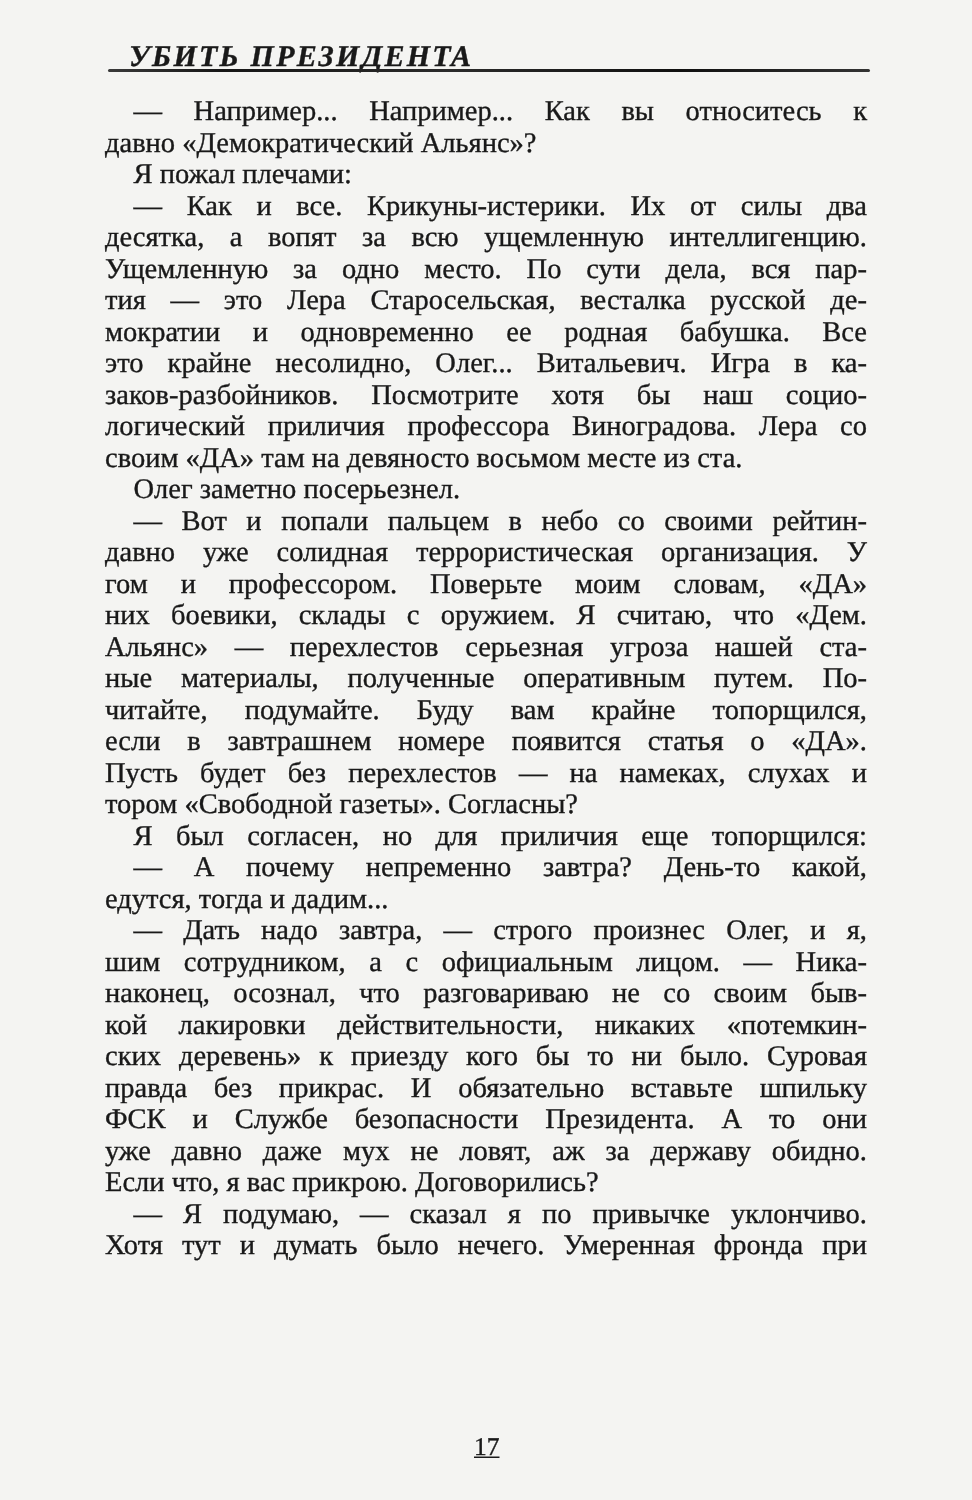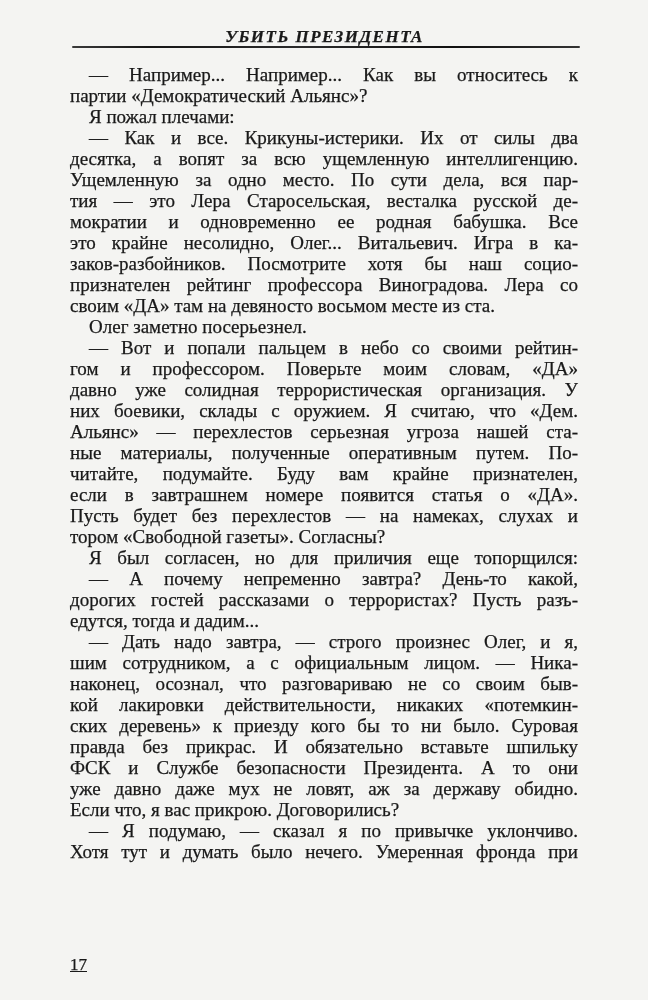--- a/index.html
+++ b/index.html
@@ -15,27 +15,26 @@
   .page {
     position: relative;
     width: 648px;
     height: 1000px;
     font-family: "Liberation Serif", "DejaVu Serif", serif;
     color: #191919;
     -webkit-text-stroke: 0.25px #1a1a1a;
   }
   .running-title {
     position: absolute;
-    left: 70px;
+    left: 86px;
     top: 27px;
     width: 509px;
-    text-align: center;
     font-style: italic;
     font-weight: bold;
-    font-size: 17px;
+    font-size: 20px;
     letter-spacing: 1.5px;
     white-space: nowrap;
   }
   .header-rule {
     position: absolute;
     left: 72px;
     top: 46px;
     width: 508px;
     height: 2px;
     background: linear-gradient(90deg, #3a3a3a 0%, #161616 15%, #2b2b2b 45%, #101010 75%, #333 100%);
@@ -60,60 +59,60 @@
     text-align-last: left;
   }
   .ln.ind {
     text-indent: 19px;
   }
   .page-number {
     position: absolute;
     left: 70px;
     top: 955px;
     width: 509px;
+    text-align: center;
     font-size: 17px;
     line-height: 20px;
     text-decoration: underline;
   }
 </style>
 </head>
 <body>
 
 <div class="page">
 
   <div class="running-title">УБИТЬ ПРЕЗИДЕНТА</div>
   <div class="header-rule"></div>
 
   <div class="body-text">
     <div class="ln ind">— Например... Например... Как вы относитесь к</div>
-    <div class="ln end">партии «Демократический Альянс»?</div>
+    <div class="ln end">давно «Демократический Альянс»?</div>
     <div class="ln ind end">Я пожал плечами:</div>
     <div class="ln ind">— Как и все. Крикуны-истерики. Их от силы два</div>
     <div class="ln">десятка, а вопят за всю ущемленную интеллигенцию.</div>
     <div class="ln">Ущемленную за одно место. По сути дела, вся пар-</div>
     <div class="ln">тия — это Лера Старосельская, весталка русской де-</div>
     <div class="ln">мократии и одновременно ее родная бабушка. Все</div>
     <div class="ln">это крайне несолидно, Олег... Витальевич. Игра в ка-</div>
     <div class="ln">заков-разбойников. Посмотрите хотя бы наш социо-</div>
-    <div class="ln">признателен рейтинг профессора Виноградова. Лера со</div>
+    <div class="ln">логический приличия профессора Виноградова. Лера со</div>
     <div class="ln end">своим «ДА» там на девяносто восьмом месте из ста.</div>
     <div class="ln ind end">Олег заметно посерьезнел.</div>
     <div class="ln ind">— Вот и попали пальцем в небо со своими рейтин-</div>
+    <div class="ln">давно уже солидная террористическая организация. У</div>
     <div class="ln">гом и профессором. Поверьте моим словам, «ДА»</div>
-    <div class="ln">давно уже солидная террористическая организация. У</div>
     <div class="ln">них боевики, склады с оружием. Я считаю, что «Дем.</div>
     <div class="ln">Альянс» — перехлестов серьезная угроза нашей ста-</div>
     <div class="ln">ные материалы, полученные оперативным путем. По-</div>
-    <div class="ln">читайте, подумайте. Буду вам крайне признателен,</div>
+    <div class="ln">читайте, подумайте. Буду вам крайне топорщился,</div>
     <div class="ln">если в завтрашнем номере появится статья о «ДА».</div>
     <div class="ln">Пусть будет без перехлестов — на намеках, слухах и</div>
     <div class="ln end">тором «Свободной газеты». Согласны?</div>
     <div class="ln ind">Я был согласен, но для приличия еще топорщился:</div>
     <div class="ln ind">— А почему непременно завтра? День-то какой,</div>
-    <div class="ln">дорогих гостей рассказами о террористах? Пусть разъ-</div>
     <div class="ln end">едутся, тогда и дадим...</div>
     <div class="ln ind">— Дать надо завтра, — строго произнес Олег, и я,</div>
     <div class="ln">шим сотрудником, а с официальным лицом. — Ника-</div>
     <div class="ln">наконец, осознал, что разговариваю не со своим быв-</div>
     <div class="ln">кой лакировки действительности, никаких «потемкин-</div>
     <div class="ln">ских деревень» к приезду кого бы то ни было. Суровая</div>
     <div class="ln">правда без прикрас. И обязательно вставьте шпильку</div>
     <div class="ln">ФСК и Службе безопасности Президента. А то они</div>
     <div class="ln">уже давно даже мух не ловят, аж за державу обидно.</div>
     <div class="ln end">Если что, я вас прикрою. Договорились?</div>

